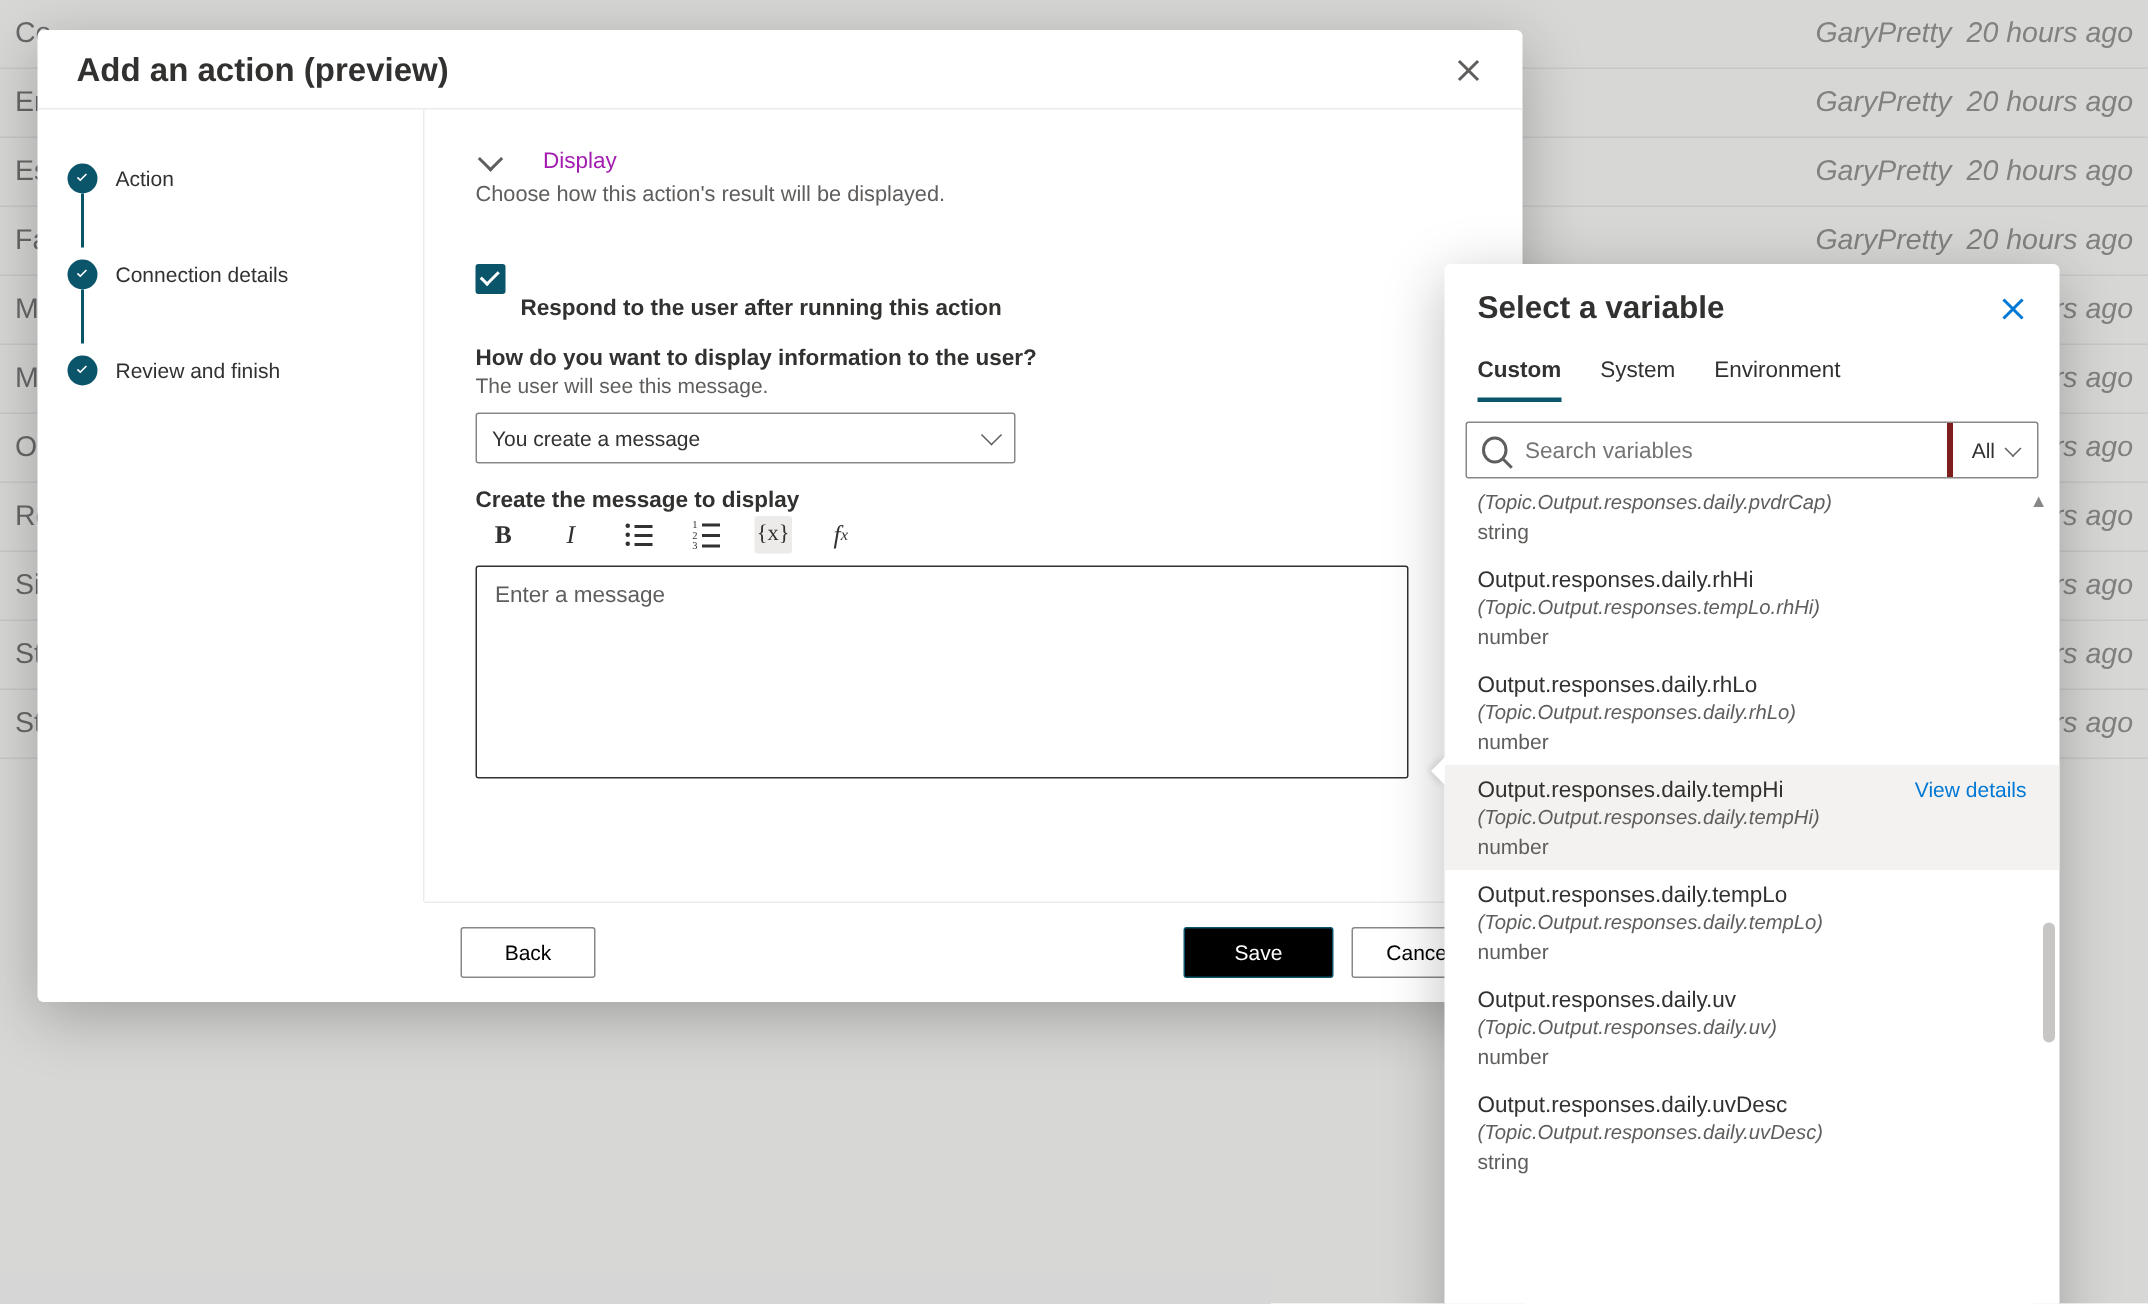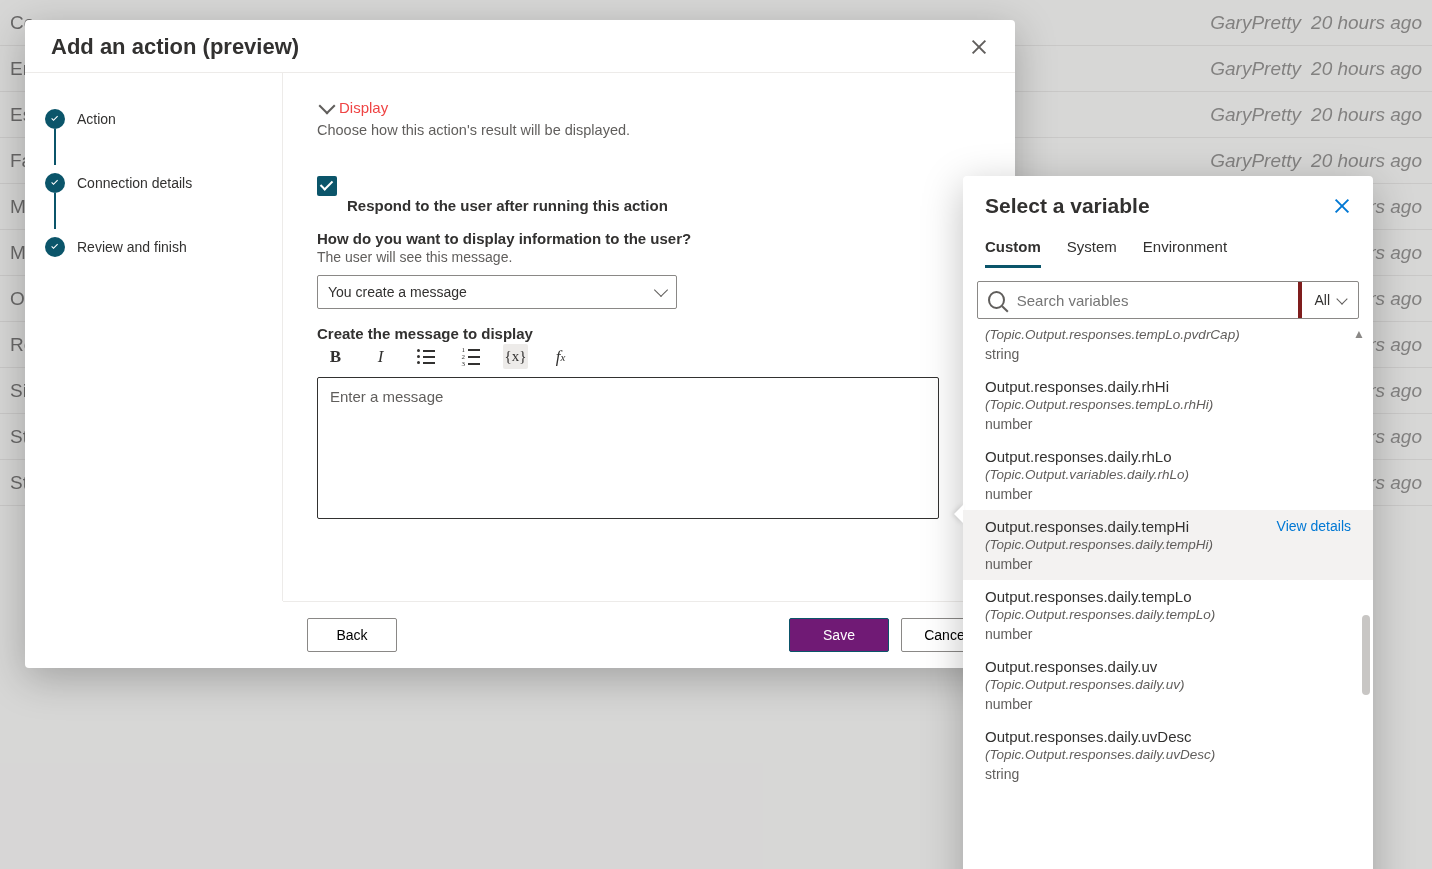--- a/index.html
+++ b/index.html
@@ -79,21 +79,21 @@
     display:flex; align-items:center; justify-content:center;
     color:#fff; font-size:12px; z-index:1;
   }
   .step-circle svg { width:12px; height:12px; }
   .step-label { font-size:14px; color:#323130;}
 
   .main-panel {
     flex:1; overflow:auto; padding: 26px 34px 10px 34px;
     position:relative;
   }
-  .section-hdr { display:flex; align-items:center; gap:2px; color:#ef4444; font-size:15px; margin-bottom:6px; cursor:pointer;}
+  .section-hdr { display:flex; align-items:center; gap:25px; color:#a21caf; font-size:15px; margin-bottom:6px; cursor:pointer;}
   .chevron-down {
     width:12px; height:12px; border-right:2px solid #605e5c; border-bottom:2px solid #605e5c;
     transform: rotate(45deg); margin: -4px 4px 0 4px;
   }
   .desc { color:#605e5c; font-size:14.5px; margin-bottom:20px;}
   .check-row { display:flex; align-items:center; gap:10px; margin-bottom:16px;}
   .checkbox {
     width:20px; height:20px; background:#0b556a; border-radius:2px; position:relative; display:inline-block;
   }
   .checkbox::after {
@@ -125,21 +125,21 @@
     border-top:1px solid #edebe9;
     padding: 16px 24px;
     display:flex; justify-content:space-between;
     margin-left:258px;
   }
   .dialog-footer .right { display:flex; gap:12px;}
   .btn {
     height:34px; min-width:90px; padding: 0 20px; border-radius:2px; border:1px solid #8a8886;
     background:#fff; font-size:14px; cursor:pointer; display:flex; align-items:center; justify-content:center;
   }
-  .btn-primary { background:#701a75; border-color:#0b556a; color:#fff; min-width:100px;}
+  .btn-primary { background:#000000; border-color:#0b556a; color:#fff; min-width:100px;}
 
   
   .flyout {
     position:absolute;
     left: 963px; top: 176px;
     width: 410px; height: 766px;
     background:#fff;
     box-shadow: 0 10px 40px rgba(0,0,0,0.25);
     border-radius:4px;
     padding: 18px 0 10px 0;
@@ -390,32 +390,32 @@
     </div>
     <div class="all-dd">
       <span>All</span>
       <span class="chev" style="width:8px;height:8px;border-right:1.5px solid #605e5c;border-bottom:1.5px solid #605e5c;transform:rotate(45deg);margin-top:-3px"></span>
     </div>
   </div>
   <div class="varlist" id="varlist">
     <div class="scroll-arrow up">▲</div>
 
     <div class="var-item" style="padding-top:0">
-      <div class="var-path">(Topic.Output.responses.tempLo.pvdrCap)</div>
+      <div class="var-path">(Topic.Output.responses.daily.pvdrCap)</div>
       <div class="var-type">string</div>
     </div>
 
     <div class="var-item">
         <div class="var-name">Output.responses.daily.rhHi</div>
         <div class="var-path">(Topic.Output.responses.tempLo.rhHi)</div>
         <div class="var-type">number</div>
       </div>
       <div class="var-item">
         <div class="var-name">Output.responses.daily.rhLo</div>
-        <div class="var-path">(Topic.Output.variables.daily.rhLo)</div>
+        <div class="var-path">(Topic.Output.responses.daily.rhLo)</div>
         <div class="var-type">number</div>
       </div>
       <div class="var-item hovered">
         <span class="view">View details</span>
         <div class="var-name">Output.responses.daily.tempHi</div>
         <div class="var-path">(Topic.Output.responses.daily.tempHi)</div>
         <div class="var-type">number</div>
       </div>
       <div class="var-item">
         <div class="var-name">Output.responses.daily.tempLo</div>

